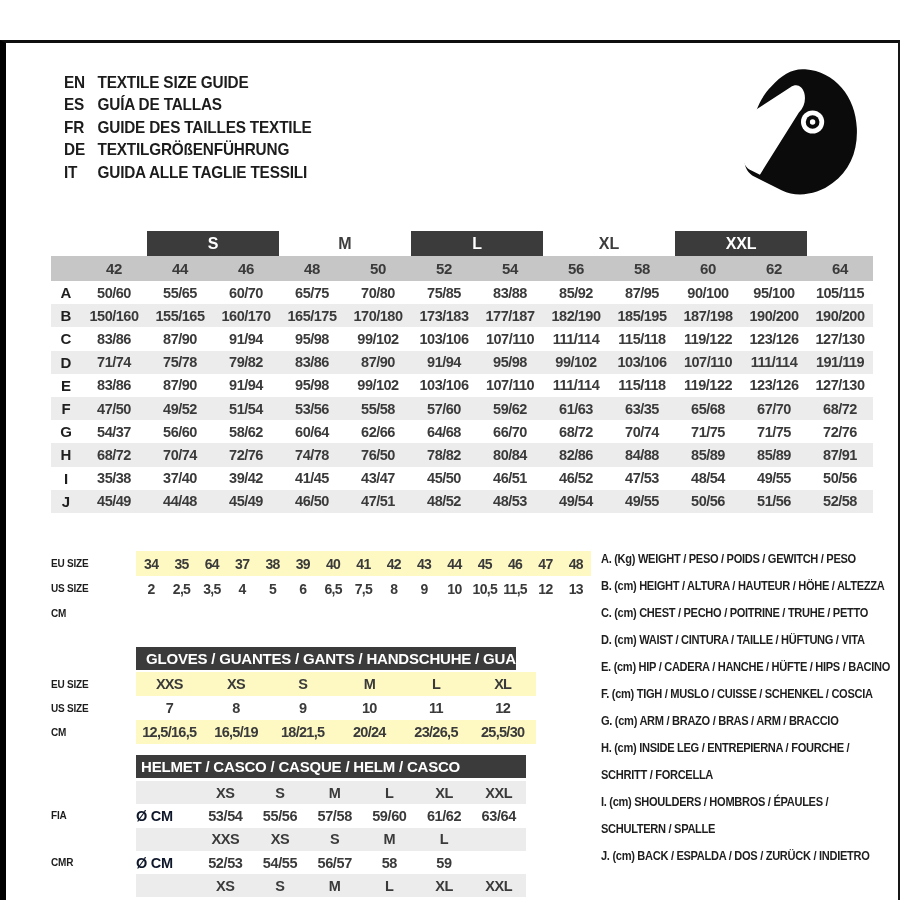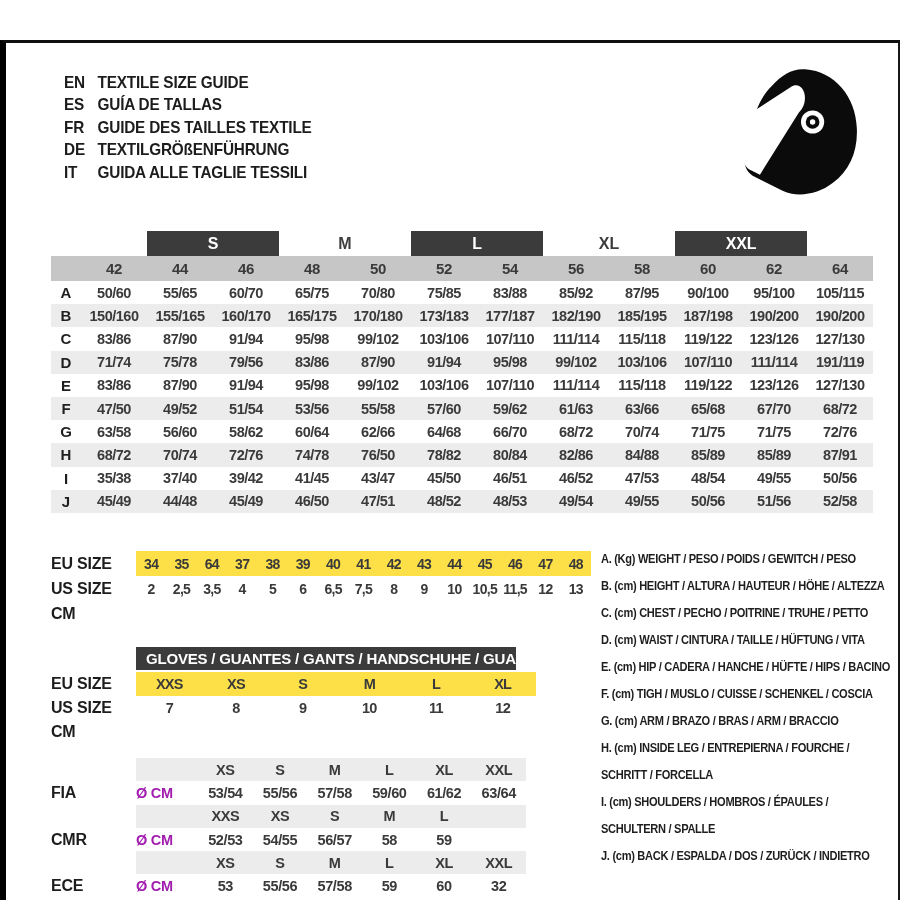--- a/index.html
+++ b/index.html
@@ -30,31 +30,31 @@
   .mt-row.stripe { background:#ececec; }
   .lcell { width:30px; text-align:center; font-weight:700; font-size:15px; color:#1f1f1f; }
   .vcell { width:66px; text-align:center; font-weight:700; font-size:14.5px; color:#3a3a3a; letter-spacing:-0.5px; white-space:nowrap; }
   .spacer30 { width:30px; } .spacer66 { width:66px; } .spacer96 { width:96px; }
   
   .sec { position:absolute; left:45px; }
   .sec-bar { background:#3b3b3b; color:#fff; font-weight:700; font-size:15px; height:23px;
     line-height:23px; padding-left:5px; letter-spacing:-0.2px; box-sizing:border-box;
     margin-left:85px; white-space:nowrap; }
   .srow { display:flex; align-items:center; }
-  .srow-lbl { width:85px; font-weight:700; font-size:16px; color:#1d1d1d; letter-spacing:-0.2px; }
+  .srow-lbl { width:85px; font-weight:700; font-size:10px; color:#1d1d1d; letter-spacing:-0.2px; }
   .svals { display:flex; height:100%; align-items:center; }
-  .svals.gray { background:#fde047; }
+  .svals.gray { background:#fef9c3; }
   .scell { flex:1; text-align:center; font-weight:700; font-size:14px; color:#3a3a3a; letter-spacing:-0.7px; white-space:nowrap; }
   .shoes-sec  { top:506px; } .shoes-sec  .srow { height:25px; } .shoes-sec  .svals { width:455px; }
   .gloves-sec { top:604px; } .gloves-sec .srow { height:24px; } .gloves-sec .svals { width:400px; }
   .gloves-sec .scell { font-size:14.5px; }
   .helmet-sec { top:712px; } .helmet-sec .srow { height:23.3px; }
   .hband { width:390px; display:flex; height:100%; align-items:center; }
   .hband.gray { background:#ececec; }
-  .hunit { width:62px; font-weight:700; font-size:14.5px; color:#a21caf; letter-spacing:-0.3px; }
+  .hunit { width:62px; font-weight:700; font-size:14.5px; color:#0f172a; letter-spacing:-0.3px; }
   .hcell { flex:1; text-align:center; font-weight:700; font-size:14.5px; color:#3a3a3a; letter-spacing:-0.4px; white-space:nowrap; }
   .gap2 { height:2px; } .gap3 { height:3px; }
   
   .legend { position:absolute; left:595px; top:503px; width:300px;
     transform:scaleX(0.88); transform-origin:left top; }
   .legend-line { font-weight:700; font-size:12.6px; line-height:27px; color:#1e1e1e;
     letter-spacing:-0.35px; white-space:nowrap; }
 </style>
 </head>
 <body>
@@ -159,21 +159,21 @@
         <div class="vcell">111/114</div>
         <div class="vcell">115/118</div>
         <div class="vcell">119/122</div>
         <div class="vcell">123/126</div>
         <div class="vcell">127/130</div>
       </div>
       <div class="mt-row stripe">
         <div class="lcell">D</div>
         <div class="vcell">71/74</div>
         <div class="vcell">75/78</div>
-        <div class="vcell">79/56</div>
+        <div class="vcell">79/82</div>
         <div class="vcell">83/86</div>
         <div class="vcell">87/90</div>
         <div class="vcell">91/94</div>
         <div class="vcell">95/98</div>
         <div class="vcell">99/102</div>
         <div class="vcell">103/106</div>
         <div class="vcell">107/110</div>
         <div class="vcell">111/114</div>
         <div class="vcell">191/119</div>
       </div>
@@ -195,28 +195,28 @@
       <div class="mt-row stripe">
         <div class="lcell">F</div>
         <div class="vcell">47/50</div>
         <div class="vcell">49/52</div>
         <div class="vcell">51/54</div>
         <div class="vcell">53/56</div>
         <div class="vcell">55/58</div>
         <div class="vcell">57/60</div>
         <div class="vcell">59/62</div>
         <div class="vcell">61/63</div>
-        <div class="vcell">63/66</div>
+        <div class="vcell">63/35</div>
         <div class="vcell">65/68</div>
         <div class="vcell">67/70</div>
         <div class="vcell">68/72</div>
       </div>
       <div class="mt-row">
         <div class="lcell">G</div>
-        <div class="vcell">63/58</div>
+        <div class="vcell">54/37</div>
         <div class="vcell">56/60</div>
         <div class="vcell">58/62</div>
         <div class="vcell">60/64</div>
         <div class="vcell">62/66</div>
         <div class="vcell">64/68</div>
         <div class="vcell">66/70</div>
         <div class="vcell">68/72</div>
         <div class="vcell">70/74</div>
         <div class="vcell">71/75</div>
         <div class="vcell">71/75</div>
@@ -336,24 +336,33 @@
           <div class="scell">7</div>
           <div class="scell">8</div>
           <div class="scell">9</div>
           <div class="scell">10</div>
           <div class="scell">11</div>
           <div class="scell">12</div>
         </div>
       </div>
       <div class="srow">
         <div class="srow-lbl">CM</div>
+        <div class="svals gray">
+          <div class="scell">12,5/16,5</div>
+          <div class="scell">16,5/19</div>
+          <div class="scell">18/21,5</div>
+          <div class="scell">20/24</div>
+          <div class="scell">23/26,5</div>
+          <div class="scell">25,5/30</div>
+        </div>
       </div>
     </div>
 
   <div class="sec helmet-sec" id="helmet-sec">
+    <div class="sec-bar" style="width:390px;">HELMET / CASCO / CASQUE / HELM / CASCO</div>
   <div class="gap3"></div>
       <div class="srow">
         <div class="srow-lbl"></div>
         <div class="hband gray">
           <div class="hunit"></div>
           <div class="hcell">XS</div>
           <div class="hcell">S</div>
           <div class="hcell">M</div>
           <div class="hcell">L</div>
           <div class="hcell">XL</div>

